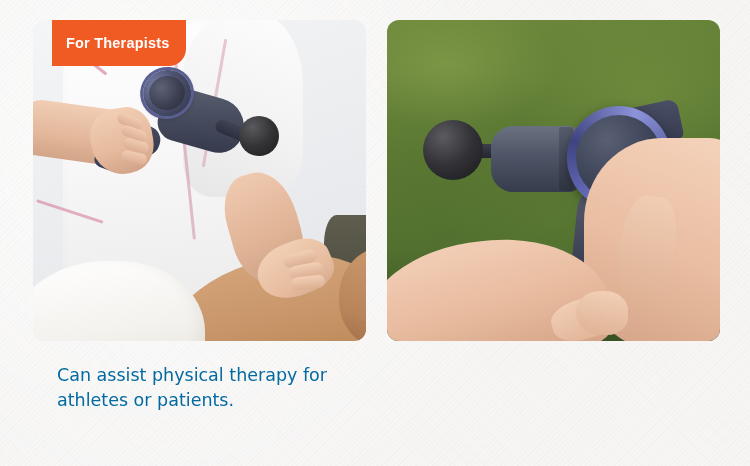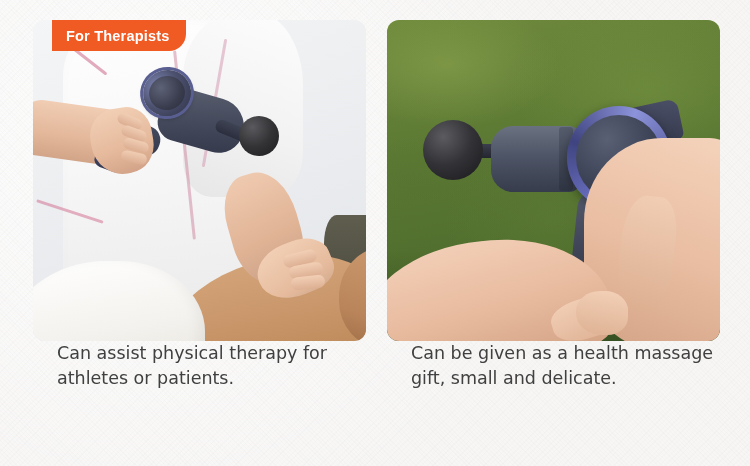--- a/index.html
+++ b/index.html
@@ -41,39 +41,40 @@
     position: relative;
     width: 333px;
     height: 321px;
     border-radius: 12px;
     overflow: hidden;
   }
   .badge {
     position: absolute;
     left: 19px;
     top: 0;
-    height: 31px;
+    height: 46px;
     padding: 0 16px 0 14px;
     display: flex;
     align-items: center;
     background: #f05a23;
     color: #ffffff;
     font-size: 14.5px;
     font-weight: bold;
     letter-spacing: 0.2px;
     border-bottom-right-radius: 17px;
     border-bottom-left-radius: 0;
     z-index: 5;
     white-space: nowrap;
   }
   .caption {
+    margin-top: 22px;
     padding-left: 24px;
     font-size: 17.5px;
     line-height: 1.42;
-    color: #404040;
+    color: #0369a1;
     font-family: "DejaVu Sans", sans-serif;
     max-width: 315px;
   }
 
   
   .scene-therapist {
     position: absolute;
     inset: 0;
     background:
       linear-gradient(180deg, #f2f3f4 0%, #eceef0 55%, #e7e9ec 100%);
@@ -545,16 +546,15 @@
 
         <div class="h-right"></div>
         <div class="h-right-finger"></div>
         <div class="h-left"></div>
         <div class="h-left-thumb"></div>
         <div class="h-right-thumbtip"></div>
       </div>
 
     </div>
 
-    <div class="caption">Can be given as a health massage gift, small and delicate.</div>
   </div>
 
 </div>
 
 </body></html>

